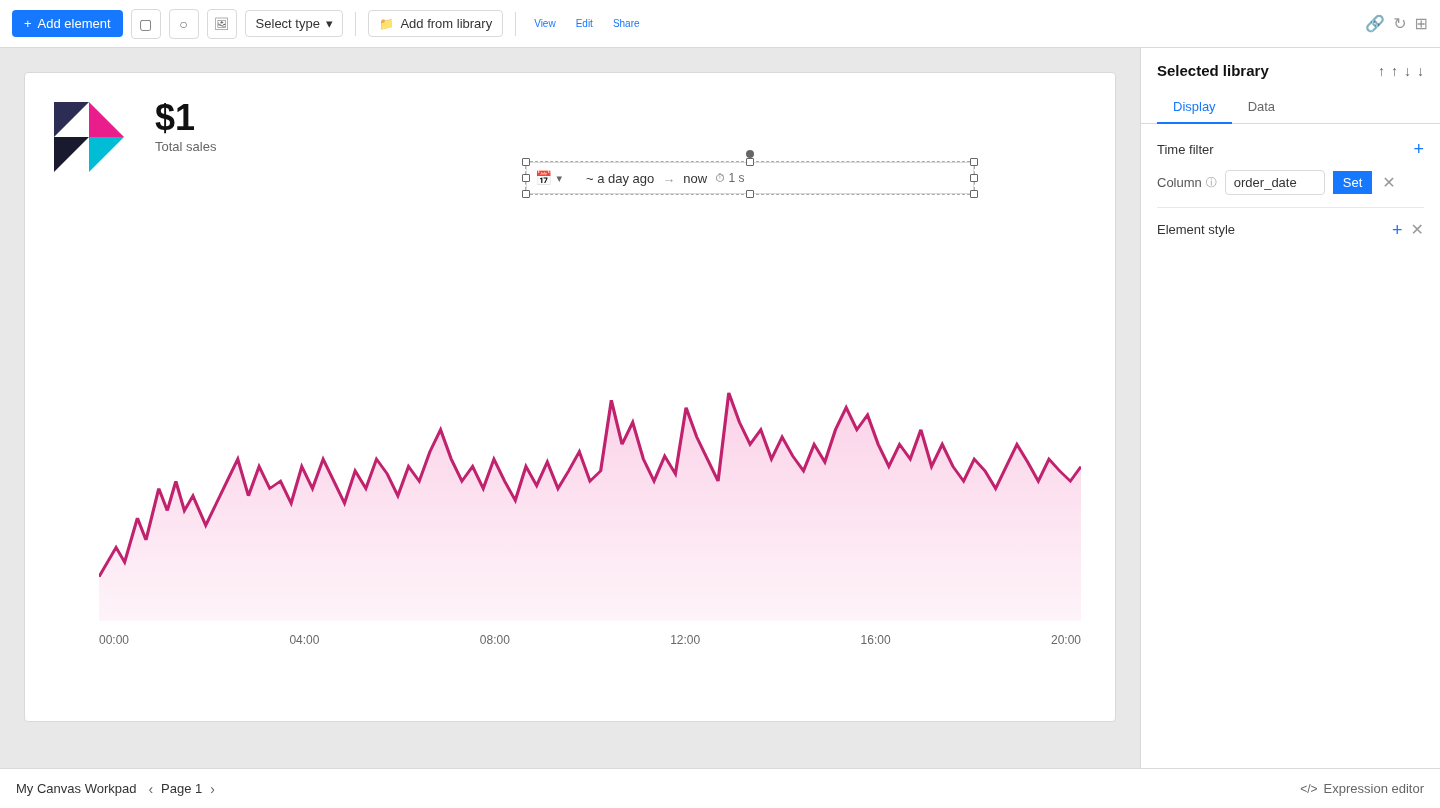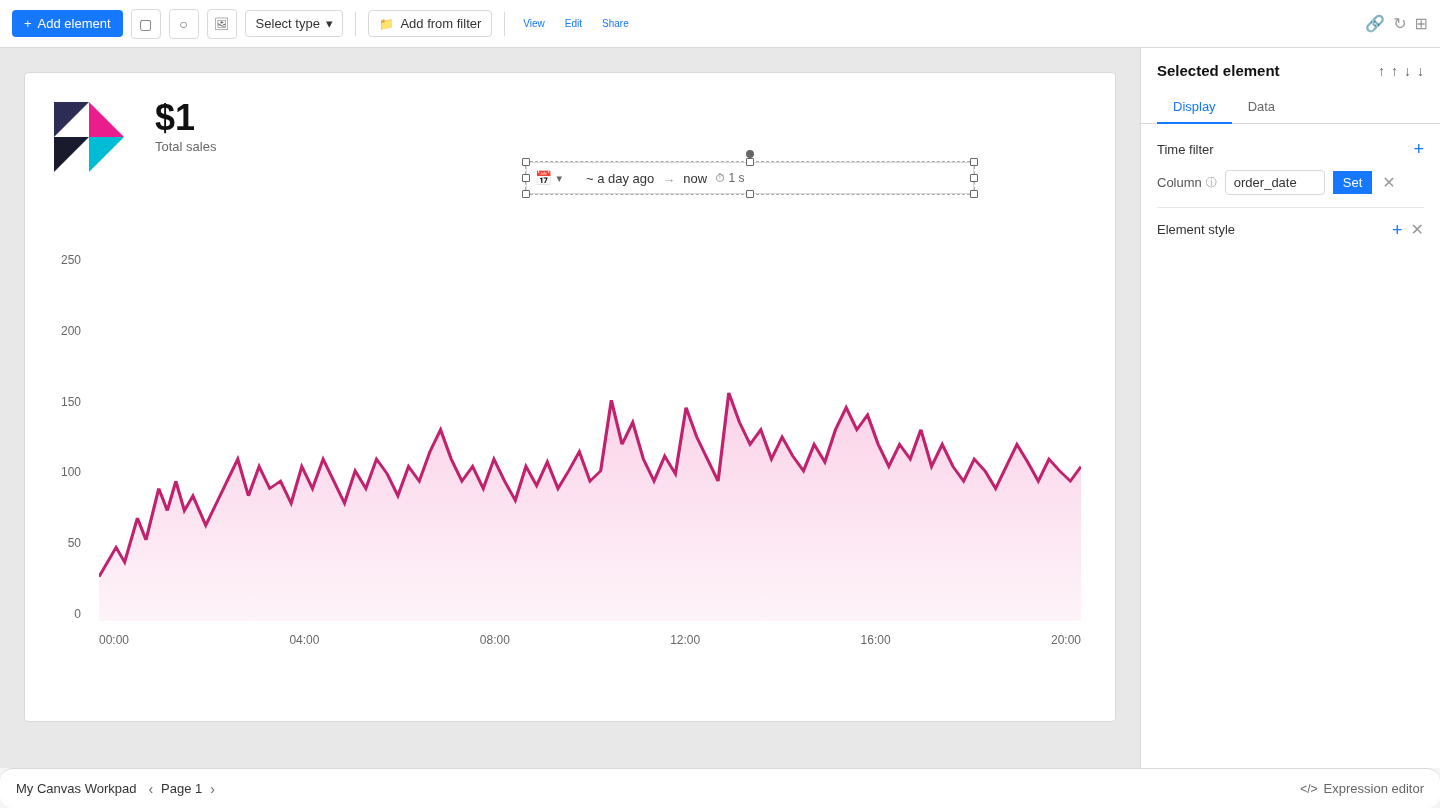--- a/index.html
+++ b/index.html
@@ -135,21 +135,21 @@
       padding: 4px 10px; font-size: 13px; cursor: pointer; white-space: nowrap;
     }
     .btn-remove { color: #999; font-size: 16px; cursor: pointer; background: none; border: none; padding: 2px; }
 
     .section-divider { border: none; border-top: 1px solid #e8e8e8; margin: 12px 0; }
 
     
     .bottom-bar {
       height: 40px; background: #fff; border-top: 1px solid #d9d9d9;
       display: flex; align-items: center; justify-content: space-between;
-      padding: 0 16px; flex-shrink: 0; font-size: 13px; color: #333; border-radius: 13px;
+      padding: 0 16px; flex-shrink: 0; font-size: 13px; color: #333;
     }
     .bottom-left { display: flex; align-items: center; gap: 8px; }
     .page-nav { display: flex; align-items: center; gap: 4px; }
     .page-nav-btn { background: none; border: none; cursor: pointer; color: #666; font-size: 14px; padding: 2px 4px; }
     .bottom-right { color: #666; cursor: pointer; display: flex; align-items: center; gap: 6px; font-size: 13px; }
 
     
     .chart-svg { width: 100%; height: 100%; }
   </style>
 </head>
@@ -173,21 +173,21 @@
 
   <button class="select-type-btn">
     <span>Select type</span>
     <span>▾</span>
   </button>
 
   <div class="toolbar-divider"></div>
 
   <button class="select-type-btn">
     <span style="font-size:12px;">📁</span>
-    <span>Add from filter</span>
+    <span>Add from library</span>
   </button>
 
   <div class="toolbar-divider"></div>
 
   <button class="toolbar-text-btn">
     <span>View</span>
   </button>
   <button class="toolbar-text-btn">
     <span>Edit</span>
   </button>
@@ -246,28 +246,20 @@
           <span>now</span>
           <div class="time-filter-refresh">
             <span>⏱</span>
             <span>1 s</span>
           </div>
         </div>
       </div>
 
       <div class="chart-area">
 
-        <div class="chart-y-axis">
-          <span class="chart-y-label">250</span>
-          <span class="chart-y-label">200</span>
-          <span class="chart-y-label">150</span>
-          <span class="chart-y-label">100</span>
-          <span class="chart-y-label">50</span>
-          <span class="chart-y-label">0</span>
-        </div>
 
         <div class="chart-plot">
           <svg class="chart-svg" viewBox="0 0 460 250" preserveAspectRatio="none">
             <defs>
               <linearGradient id="chartFill" x1="0" y1="0" x2="0" y2="1">
                 <stop offset="0%" stop-color="#e91e8c" stop-opacity="0.2"></stop>
                 <stop offset="100%" stop-color="#e91e8c" stop-opacity="0.05"></stop>
               </linearGradient>
             </defs>
 
@@ -286,21 +278,21 @@
           <span class="chart-x-label">20:00</span>
         </div>
       </div>
 
     </div>
   </div>
 
   <div class="right-panel">
     <div class="panel-header">
       <div style="display:flex; align-items:center; justify-content:space-between;">
-        <div class="panel-title">Selected element</div>
+        <div class="panel-title">Selected library</div>
         <div style="display:flex; gap:6px; font-size:14px; color:#666; margin-bottom:12px;">
           <span style="cursor:pointer;">↑</span>
           <span style="cursor:pointer;">↑</span>
           <span style="cursor:pointer;">↓</span>
           <span style="cursor:pointer;">↓</span>
         </div>
       </div>
       <div class="panel-tabs">
         <div class="panel-tab active">
           <span>Display</span>

